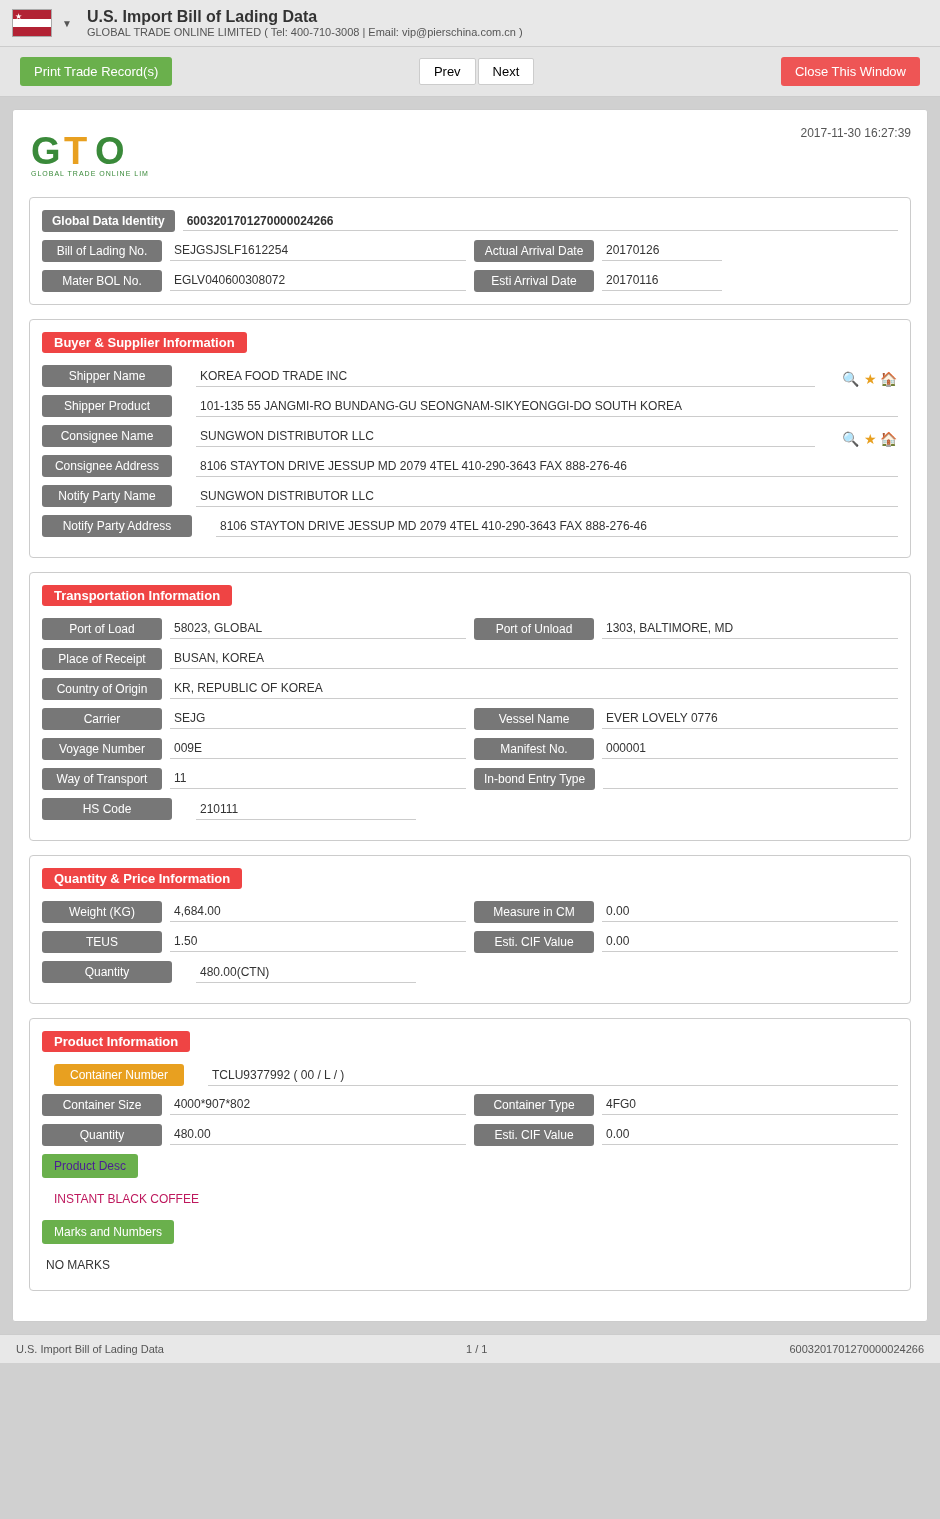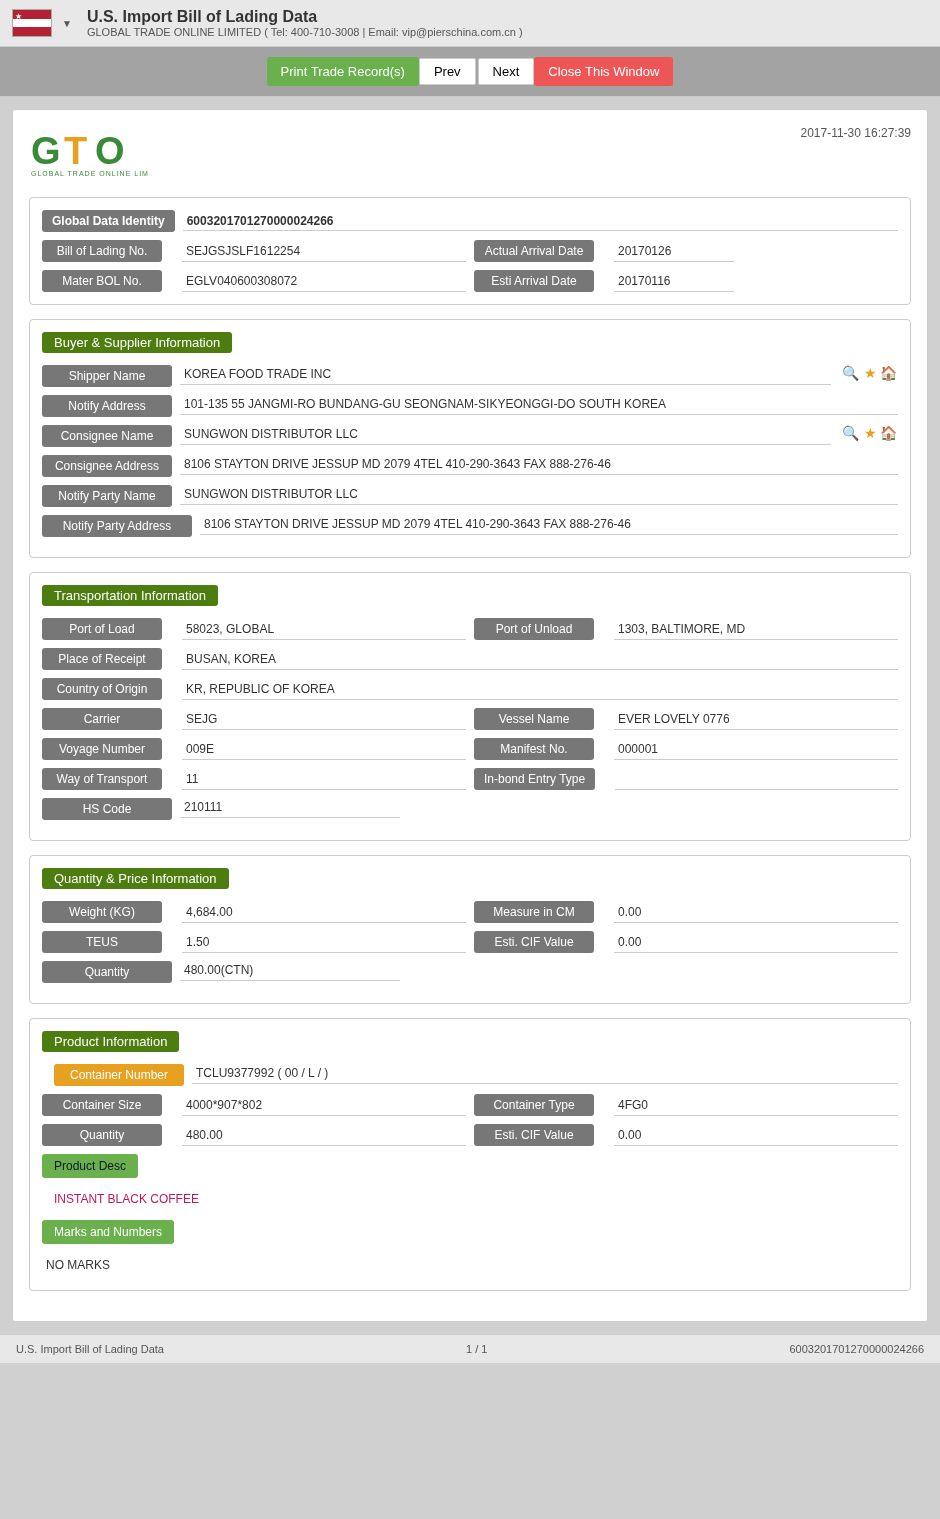--- a/index.html
+++ b/index.html
@@ -8,50 +8,50 @@
     
     .header { background: #e8e8e8; padding: 8px 12px; display: flex; align-items: center; gap: 10px; border-bottom: 1px solid #ccc; }
     .flag-icon { width: 40px; height: 28px; background: linear-gradient(to bottom, #b22234 33%, white 33%, white 66%, #b22234 66%); border: 1px solid #aaa; position: relative; flex-shrink: 0; }
     .flag-icon::after { content: '★'; position: absolute; top: 2px; left: 2px; color: white; font-size: 8px; }
     .dropdown-arrow { font-size: 10px; color: #555; }
     .header-title-block { margin-left: 5px; }
     .header-title { font-size: 16px; font-weight: bold; color: #333; }
     .header-subtitle { font-size: 11px; color: #555; }
 
     
-    .toolbar { background: #a3a3a3; padding: 10px 0; display: flex; justify-content: center; align-items: center; border-bottom: 1px solid #ccc; }
+    .toolbar { background: #e5e5e5; padding: 10px 20px; display: flex; justify-content: space-between; align-items: center; border-bottom: 1px solid #ccc; }
     .btn-print { background: #6ab04c; color: white; border: none; padding: 7px 14px; border-radius: 3px; cursor: pointer; font-size: 13px; }
     .btn-nav { background: white; border: 1px solid #ccc; padding: 5px 14px; cursor: pointer; font-size: 13px; border-radius: 2px; }
     .btn-close { background: #e55; color: white; border: none; padding: 7px 14px; border-radius: 3px; cursor: pointer; font-size: 13px; }
     .nav-btns { display: flex; gap: 2px; }
 
     
     .main-content { background: white; margin: 12px; padding: 16px; border: 1px solid #ccc; border-radius: 3px; }
 
     
     .logo-area { display: flex; justify-content: space-between; align-items: flex-start; margin-bottom: 16px; }
     .logo-box { display: flex; flex-direction: column; align-items: center; }
     .timestamp { font-size: 12px; color: #555; }
 
     
     .info-section { border: 1px solid #ccc; border-radius: 4px; padding: 12px; margin-bottom: 14px; }
-    .section-header { display: inline-block; background: #4d7c0f; color: white; padding: 3px 12px; border-radius: 3px; font-size: 13px; font-weight: normal; margin-bottom: 12px; }
+    .section-header { display: inline-block; background: #ef4444; color: white; padding: 3px 12px; border-radius: 3px; font-size: 13px; font-weight: bold; margin-bottom: 12px; }
     .section-header-orange { background: #e8a020; margin-left: 12px; }
 
-    .field-row { display: flex; align-items: flex-start; margin-bottom: 8px; gap: 8px; }
+    .field-row { display: flex; align-items: flex-end; margin-bottom: 8px; gap: 24px; }
     .field-label { background: #777; color: white; padding: 4px 10px; border-radius: 3px; font-size: 12px; text-align: center; min-width: 130px; flex-shrink: 0; }
     .field-label-wide { min-width: 150px; }
     .field-value { border-bottom: 1px solid #ccc; flex: 1; padding: 2px 4px; font-size: 12px; color: #333; min-height: 20px; }
     .field-icons { display: flex; gap: 4px; margin-left: 4px; }
     .icon-search { font-size: 14px; color: #555; cursor: pointer; }
     .icon-star { font-size: 14px; color: #e8a020; cursor: pointer; }
     .icon-home { font-size: 14px; color: #e8a020; cursor: pointer; }
 
     .two-col { display: flex; gap: 8px; }
-    .two-col .col { flex: 1; display: flex; align-items: flex-end; gap: 20px; }
+    .two-col .col { flex: 1; display: flex; align-items: center; gap: 8px; }
     .two-col .col .field-label { min-width: 120px; }
     .two-col .col .field-value { flex: 1; }
 
     
     .identity-row { display: flex; align-items: center; margin-bottom: 8px; gap: 8px; font-weight: bold; }
     .identity-label { background: #777; color: white; padding: 4px 10px; border-radius: 3px; font-size: 12px; min-width: 130px; text-align: center; flex-shrink: 0; }
     .identity-value { border-bottom: 1px solid #ccc; padding: 2px 4px; font-size: 12px; color: #333; flex: 1; }
 
     
     .page-footer { background: #e8e8e8; padding: 8px 16px; display: flex; justify-content: space-between; align-items: center; font-size: 11px; color: #555; border-top: 1px solid #ccc; }
@@ -137,21 +137,21 @@
       <div class="field-value" style="flex:1;">KOREA FOOD TRADE INC</div>
       <div class="field-icons">
         <span class="icon-search">🔍</span>
         <span class="icon-star">★</span>
         <span class="icon-home">🏠</span>
       </div>
     </div>
 
     
     <div class="field-row">
-      <div class="field-label">Notify Address</div>
+      <div class="field-label">Shipper Product</div>
       <div class="field-value">101-135 55 JANGMI-RO BUNDANG-GU SEONGNAM-SIKYEONGGI-DO SOUTH KOREA</div>
     </div>
 
     
     <div class="field-row">
       <div class="field-label">Consignee Name</div>
       <div class="field-value" style="flex:1;">SUNGWON DISTRIBUTOR LLC</div>
       <div class="field-icons">
         <span class="icon-search">🔍</span>
         <span class="icon-star">★</span>
@@ -310,21 +310,21 @@
         <div class="field-value">480.00</div>
       </div>
       <div class="col">
         <div class="field-label">Esti. CIF Value</div>
         <div class="field-value">0.00</div>
       </div>
     </div>
 
     
     <div style="margin-bottom:8px;">
-      <button style="background:#6ab04c; color:#0f172a; border:none; padding:5px 12px; border-radius:3px; cursor:pointer; font-size:12px;">Product Desc</button>
+      <button style="background:#6ab04c; color:#4c1d95; border:none; padding:5px 12px; border-radius:3px; cursor:pointer; font-size:12px;">Product Desc</button>
     </div>
     <div style="padding:6px 4px; font-size:12px; color:#be185d;margin-left:8px;">INSTANT BLACK COFFEE</div>
 
     
     <div style="margin-bottom:8px; margin-top:8px;">
       <button style="background:#6ab04c; color:white; border:none; padding:5px 12px; border-radius:3px; cursor:pointer; font-size:12px;">Marks and Numbers</button>
     </div>
     <div style="padding:6px 4px; font-size:12px; color:#333;">NO MARKS</div>
   </div>
 

